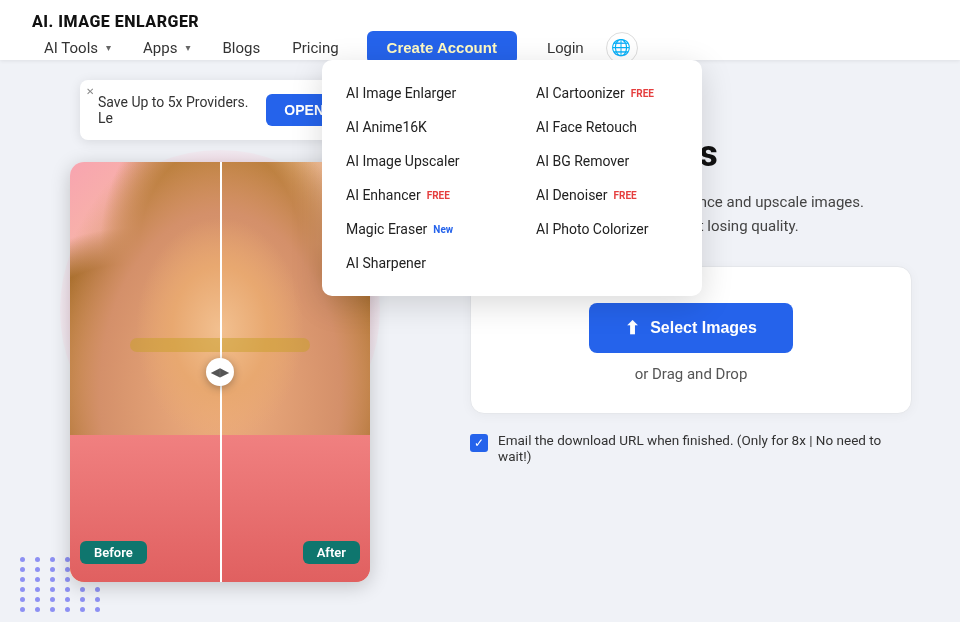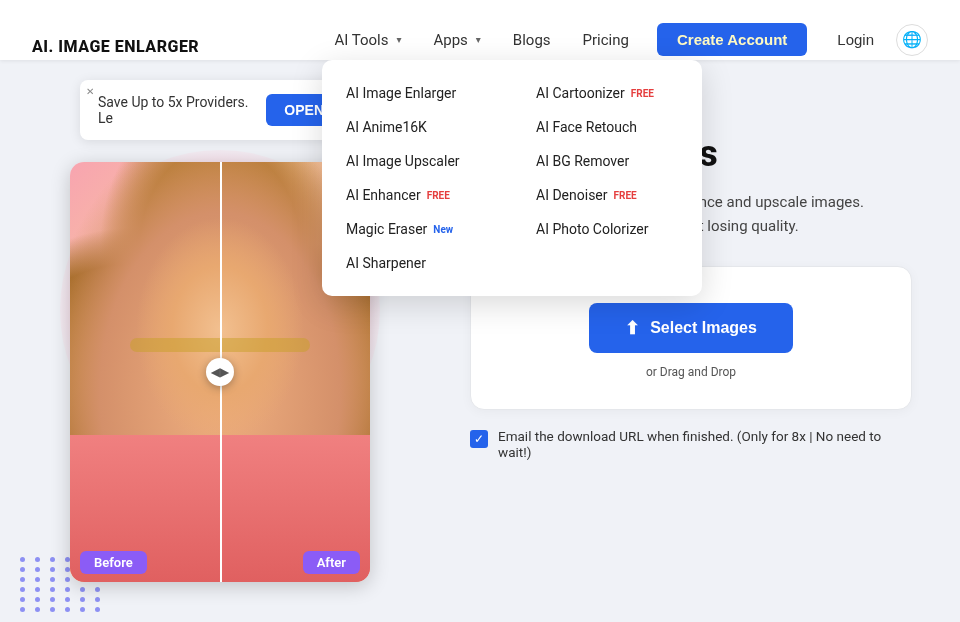--- a/index.html
+++ b/index.html
@@ -3,25 +3,26 @@
   <meta charset="utf-8">
   <style>
     * { margin: 0; padding: 0; box-sizing: border-box; }
     body { font-family: -apple-system, BlinkMacSystemFont, 'Segoe UI', Roboto, sans-serif; background: #f0f2f7; min-height: 622px; overflow: hidden; }
 
     
     nav {
       background: #fff;
       height: 60px;
       display: flex;
-      align-items: flex-end;
-      padding: 4px 32px;
+      align-items: flex-start;
+      padding: 12px 32px;
       position: relative;
       z-index: 100;
       box-shadow: 0 1px 4px rgba(0,0,0,0.08);
+      flex-direction: column;
     }
     .nav-logo {
       font-weight: 800;
       font-size: 16px;
       color: #111;
       margin-right: auto;
       letter-spacing: 0.5px;
     }
     .nav-links {
       display: flex;
@@ -211,22 +212,22 @@
     }
     .girl-hoodie {
       position: absolute;
       bottom: 0; left: 0; right: 0;
       height: 35%;
       background: linear-gradient(180deg, #f08080 0%, #e06060 100%);
       border-radius: 0 0 14px 14px;
     }
     .before-label, .after-label {
       position: absolute;
-      bottom: 8px;
-      background: #8b5cf6;
+      bottom: 18px;
+      background: #0f766e;
       color: #fff;
       padding: 4px 14px;
       border-radius: 6px;
       font-size: 13px;
       font-weight: 600;
     }
     .before-label { left: 10px; }
     .after-label { right: 10px; }
     .compare-divider {
       position: absolute;
@@ -307,21 +308,21 @@
       cursor: pointer;
       display: flex;
       align-items: center;
       gap: 10px;
       margin-bottom: 12px;
     }
     .upload-icon {
       font-size: 18px;
     }
     .drag-drop-text {
-      font-size: 12px;
+      font-size: 15px;
       color: #555;
       margin-bottom: 6px;
     }
     .file-hint {
       font-size: 12px;
       color: #999;
     }
     .email-row {
       display: flex;
       align-items: flex-start;

